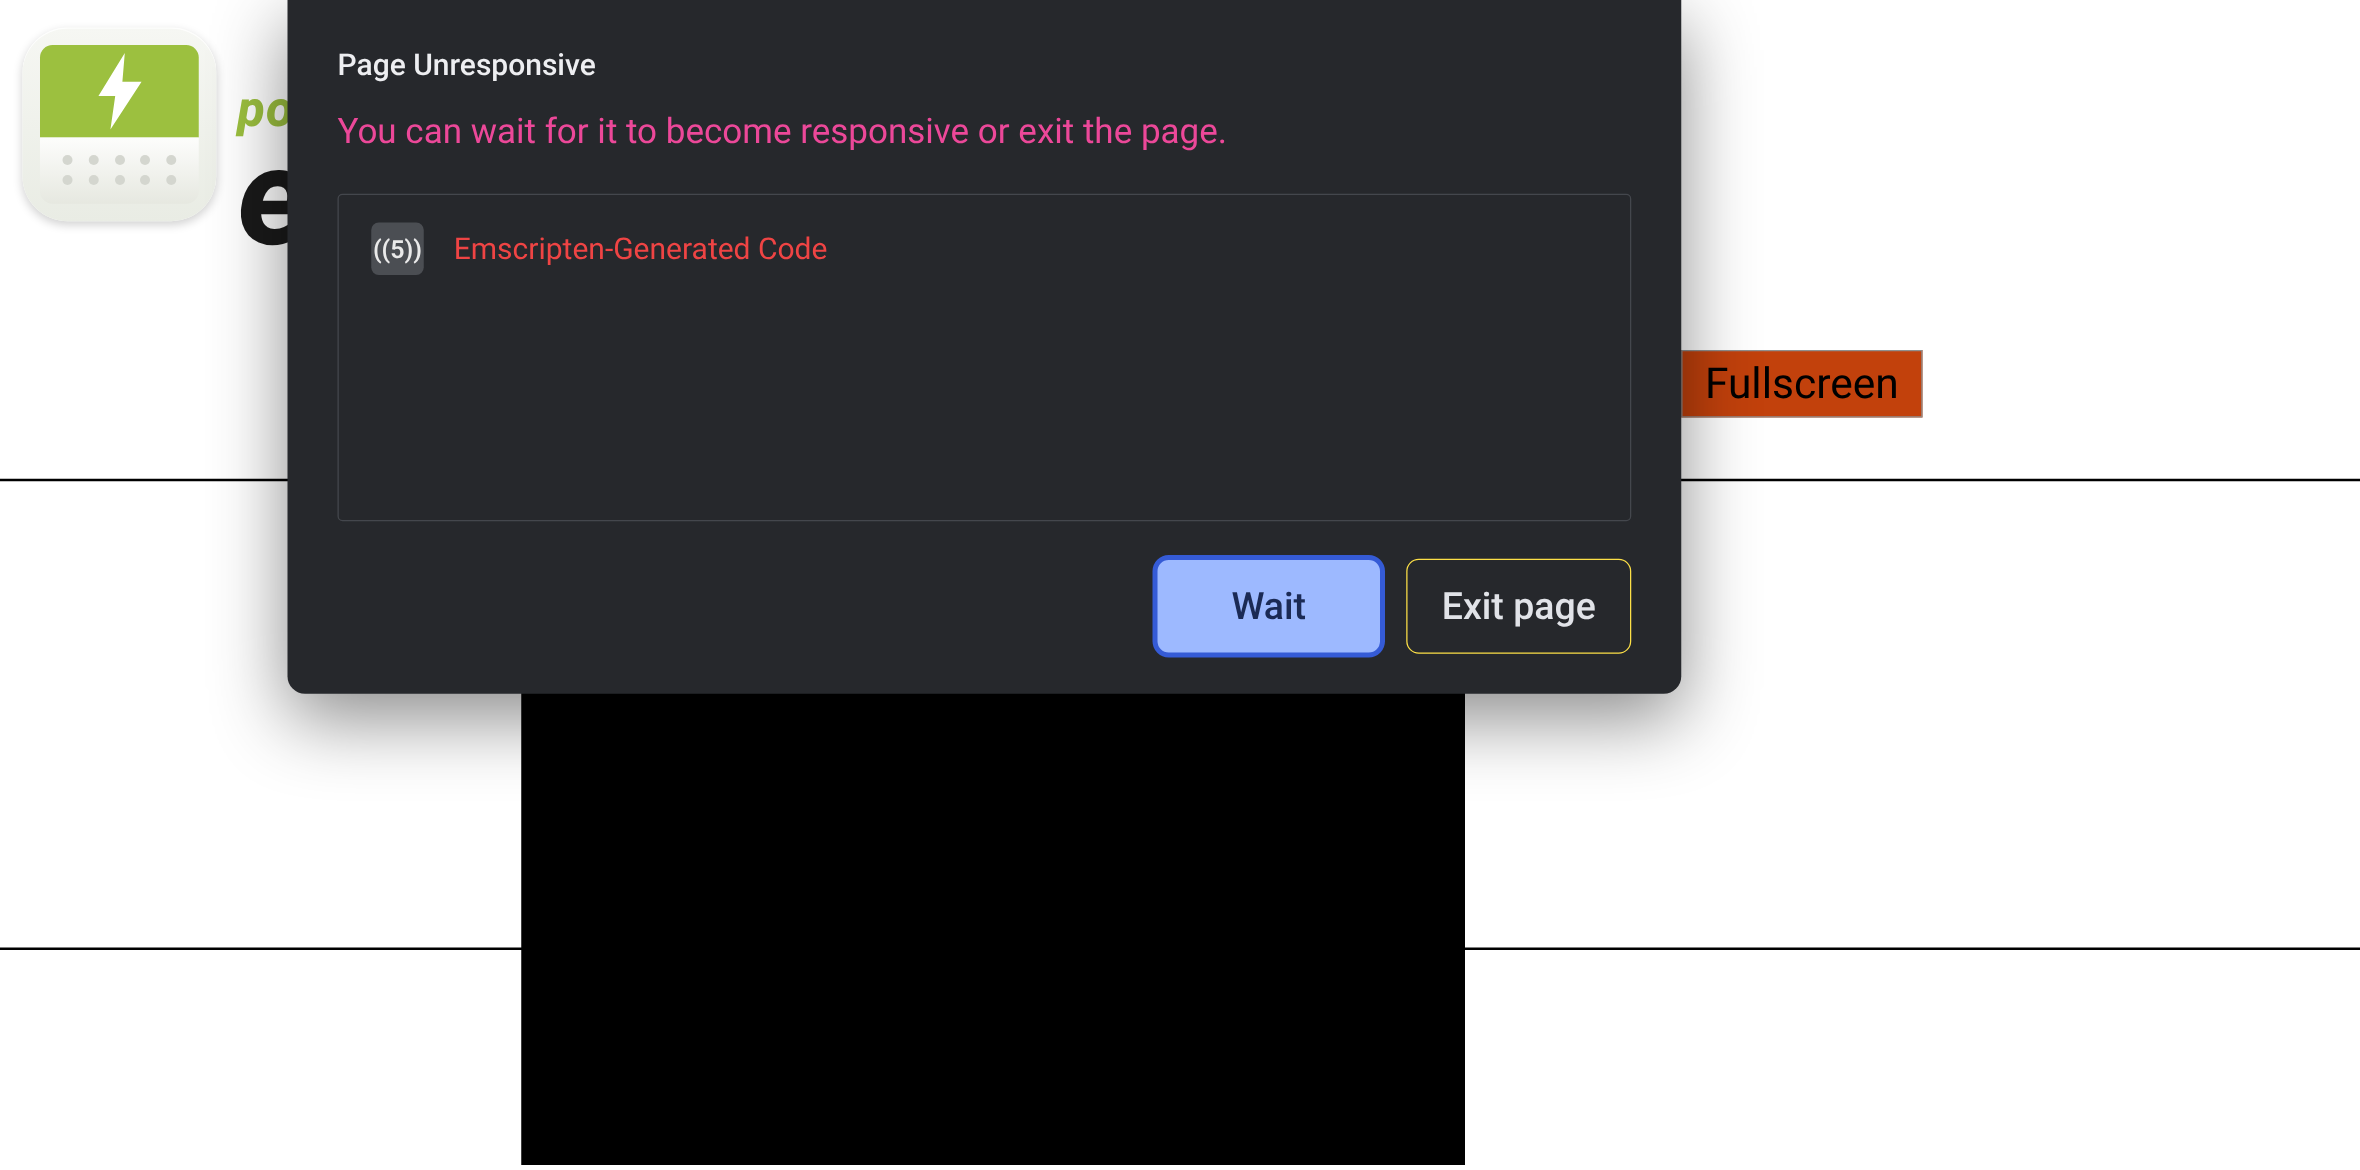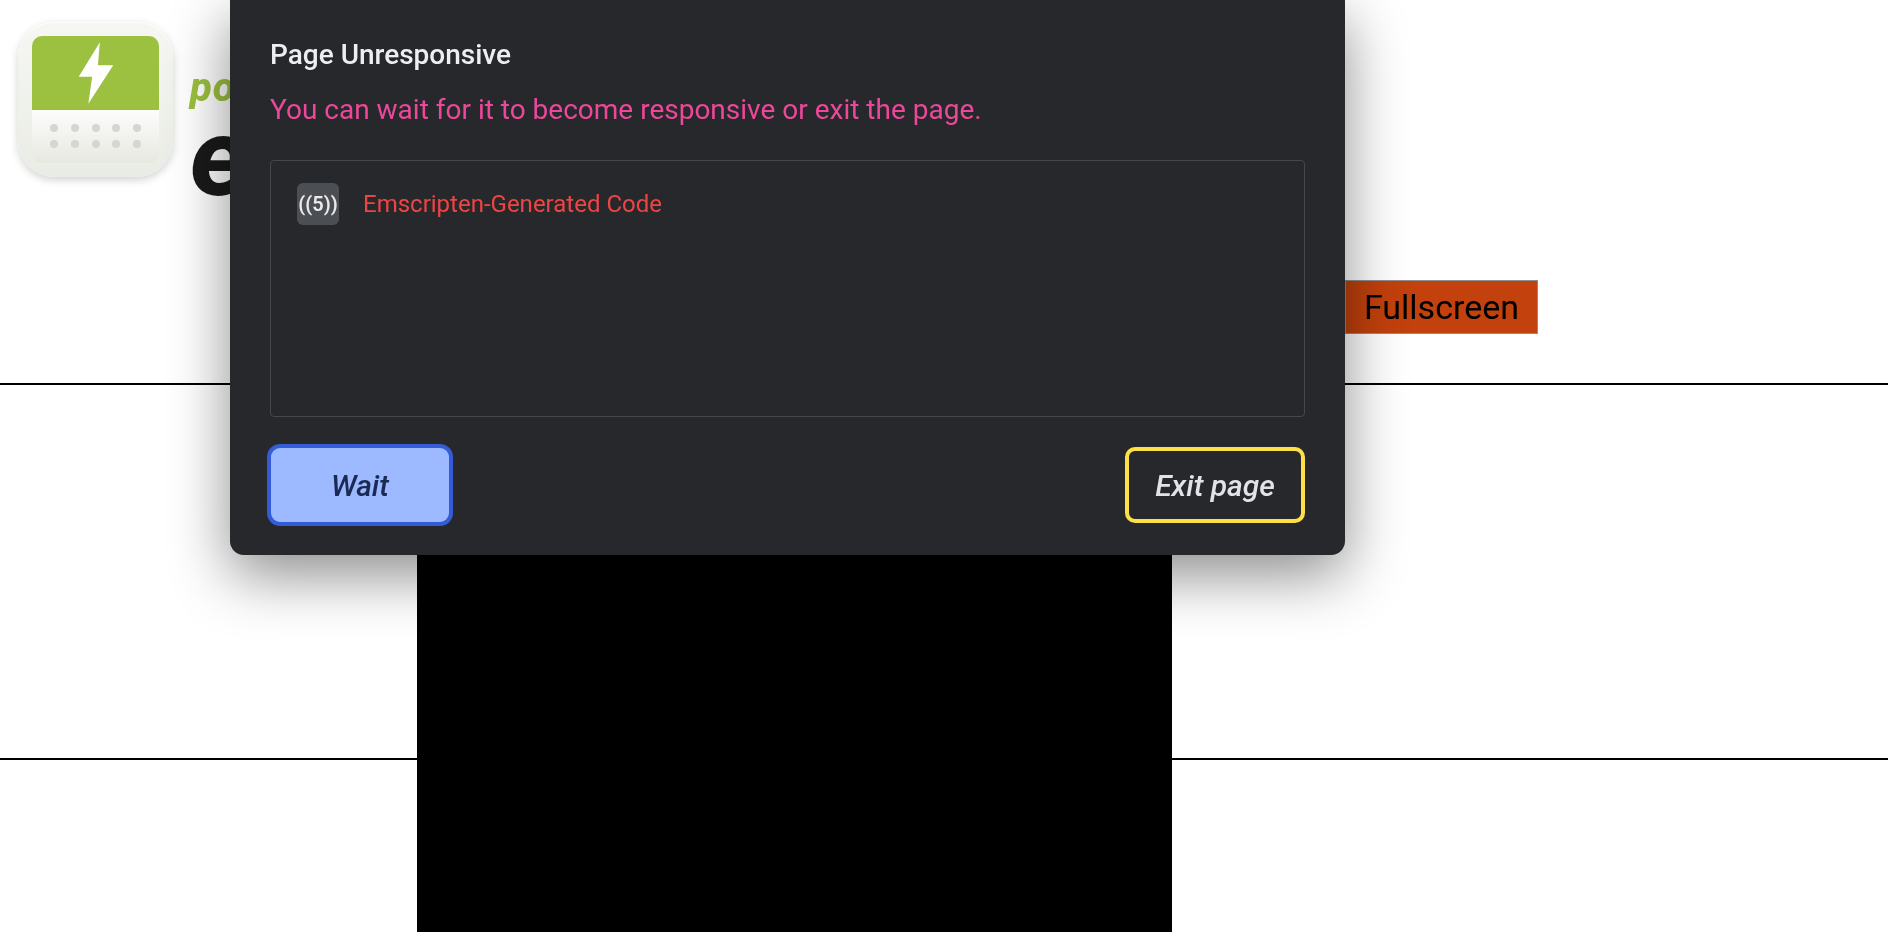--- a/index.html
+++ b/index.html
@@ -51,47 +51,47 @@
 
   
   .backdrop{ position:absolute; inset:0; }
   .dialog{
     position:absolute; left:230px; top:0; width:1115px; height:555px;
     background:#26282c; color:#e6e7ea; border-radius:0 0 14px 14px;
     box-shadow:0 20px 60px rgba(0,0,0,.45);
     padding:38px 40px 32px 40px;
     display:flex; flex-direction:column;
   }
-  .dialog h1{ font-size:28px; font-weight:500; color:#edeef1; margin-bottom:22px;}
+  .dialog h1{ font-size:24px; font-weight:500; color:#edeef1; margin-bottom:22px;}
   .dialog p{ font-size:28px; color:#ec4899; margin-bottom:34px;}
   .process-box{
     flex:1; border:1px solid #44474d; border-radius:4px;
     padding:22px 26px;
   }
   .process-row{ display:flex; align-items:center; gap:24px;}
   .favicon{
     width:42px; height:42px; border-radius:6px; background:#4b4e53;
     display:flex; align-items:center; justify-content:center;
     color:#eaeaea; font-size:20px; font-weight:600;
   }
   .process-name{ font-size:24px; color:#ef4444;}
-  .btn-row{ display:flex; justify-content:space-between; gap:20px; margin-top:30px;font-style:italic;}
+  .btn-row{ display:flex; justify-content:flex-end; gap:20px; margin-top:30px;}
   .btn{
     min-width:180px; height:76px; border-radius:10px;
     font-size:30px; font-weight:500; cursor:pointer;
     display:flex; align-items:center; justify-content:center;
     border:1px solid transparent;
   }
   .btn-primary{
     background:#9db9ff; color:#1b2a55;
     outline:4px solid #355bd6; outline-offset:-1px;
     border-radius:10px;
   }
   .btn-secondary{
-    background:transparent; color:#e1e3e8; border:4px solid #fde047;
+    background:transparent; color:#e1e3e8; border:1px solid #fde047;
   }
 </style>
 </head>
 <body>
 
 <div class="page">
 
   <div class="logo-block">
     <div class="logo-top">
       <svg class="bolt" viewBox="0 0 24 32">

